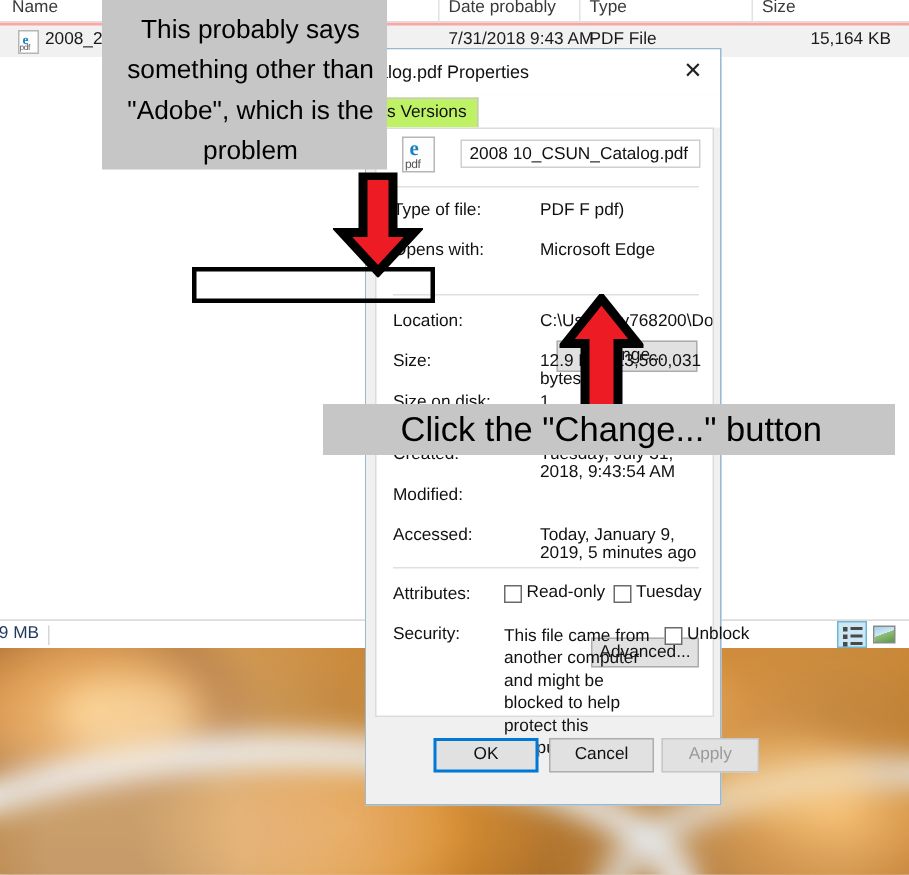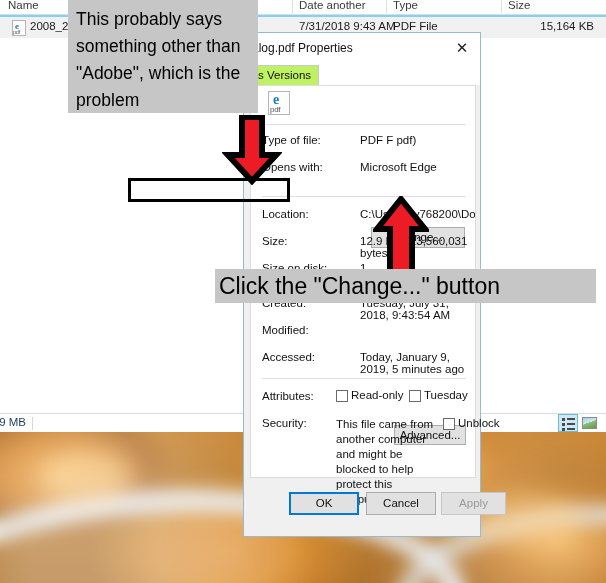--- a/index.html
+++ b/index.html
@@ -7,21 +7,21 @@
     width: 606px; height: 583px;
     overflow: hidden;
     font-family: "Liberation Sans", sans-serif;
     background: #ffffff;
   }
   #screen { position: relative; width: 606px; height: 583px; overflow: hidden; background:#fff; }
 
   
   .explorer {
     position: absolute; left:0; top:0; width:606px; height:432px;
-    background:#7dd3fc;
+    background:#fca5a5;
   }
   .col-head {
     position:absolute; left:0; top:0; width:606px; height:15px;
     border-bottom:1px solid #dcdcdc; background:#ffffff;
   }
   .col-head span {
     position:absolute; top:-1px; font-size:11.5px; color:#3a3a3a;
     white-space:nowrap;
   }
   .col-sep { position:absolute; top:0; width:1px; height:15px; background:#e2e2e2; }
@@ -183,20 +183,21 @@
     font-size:11.5px; color:#111; text-align:center; line-height:21px;
   }
   .fb-ok { left:-6px; width:70px; border:2px solid #0078d7; background:#e1e1e1; line-height:19px; }
   .fb-cancel { left:72px; width:70px; }
   .fb-apply { left:146px; width:70px; color:#9a9a9a; background:#e1e1e1; border-color:#c6c6c6; }
 
   
   .anno {
     position:absolute; background:#c6c6c6; color:#000;
     font-family:"Liberation Sans", sans-serif;
+    text-align:center;
   }
   .anno-top {
     left:68px; top:0px; width:190px; height:113px;
     font-size:17.5px; line-height:27px; padding:6px 0 0 8px;
   }
   .anno-change {
     left:215px; top:269px; width:381px; height:34px;
     font-size:23px; line-height:34px; padding-left:4px; white-space:nowrap;
   }
   .black-box {
@@ -208,21 +209,21 @@
 </style>
 </head>
 <body>
 
 <div id="screen">
 
   <div class="explorer">
 
     <div class="col-head">
       <span class="ch-name">Name</span>
-      <span class="ch-date">Date another</span>
+      <span class="ch-date">Date probably</span>
       <span class="ch-type">Type</span>
       <span class="ch-size">Size</span>
       <div class="col-sep" style="left:292px"></div>
       <div class="col-sep" style="left:386px"></div>
       <div class="col-sep" style="left:501px"></div>
     </div>
 
     <div class="file-row">
       <div class="pdf-icon">
         <span class="e">e</span>
@@ -278,20 +279,23 @@
     <div class="tabstrip">
       <div class="tab tab-prev active">s Versions</div>
     </div>
 
     <div class="dlg-body">
 
       <div class="big-pdf-icon">
         <span class="e">e</span>
           <span class="tag">pdf</span>
       </div>
+      <div class="name-field">
+        <span>2008       10_CSUN_Catalog.pdf</span>
+      </div>
 
       <div class="hr" style="top:38px"></div>
 
       <div class="row lbl" style="top:48px">Type of file:</div>
       <div class="row val" style="top:48px">PDF F       pdf)</div>
 
       <div class="row lbl" style="top:75px">Opens with:</div>
       <div class="row val" style="top:75px">Microsoft Edge</div>
 
       <div class="btn btn-change">Change...</div>

